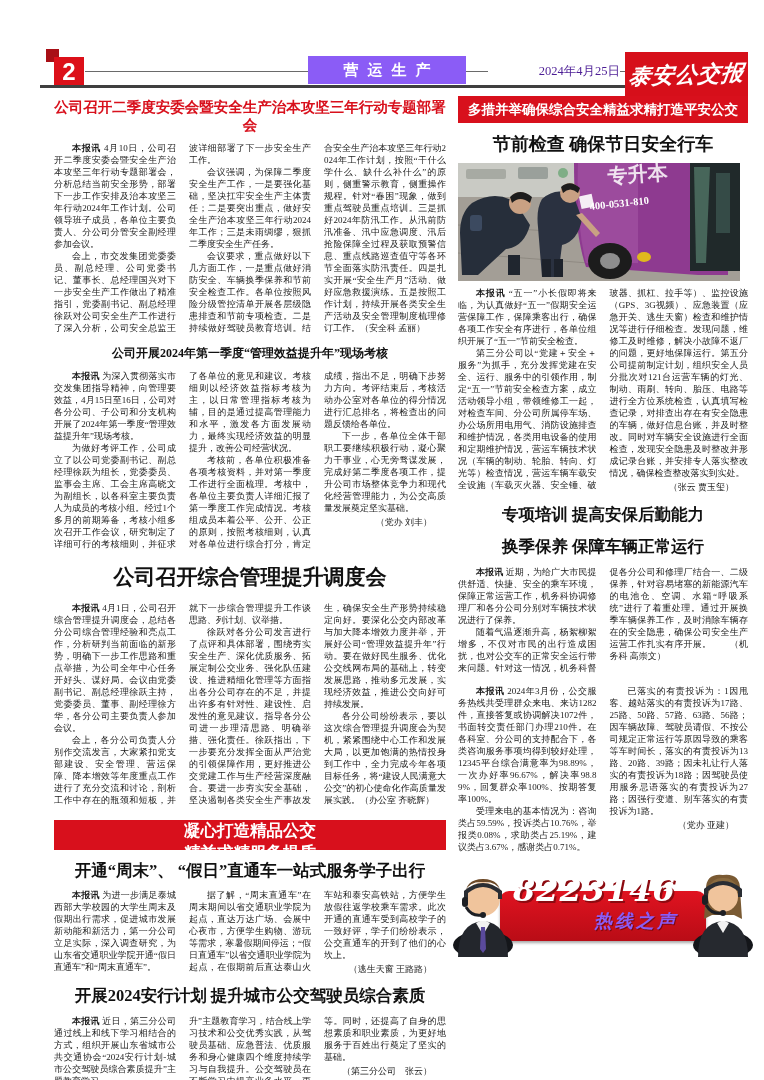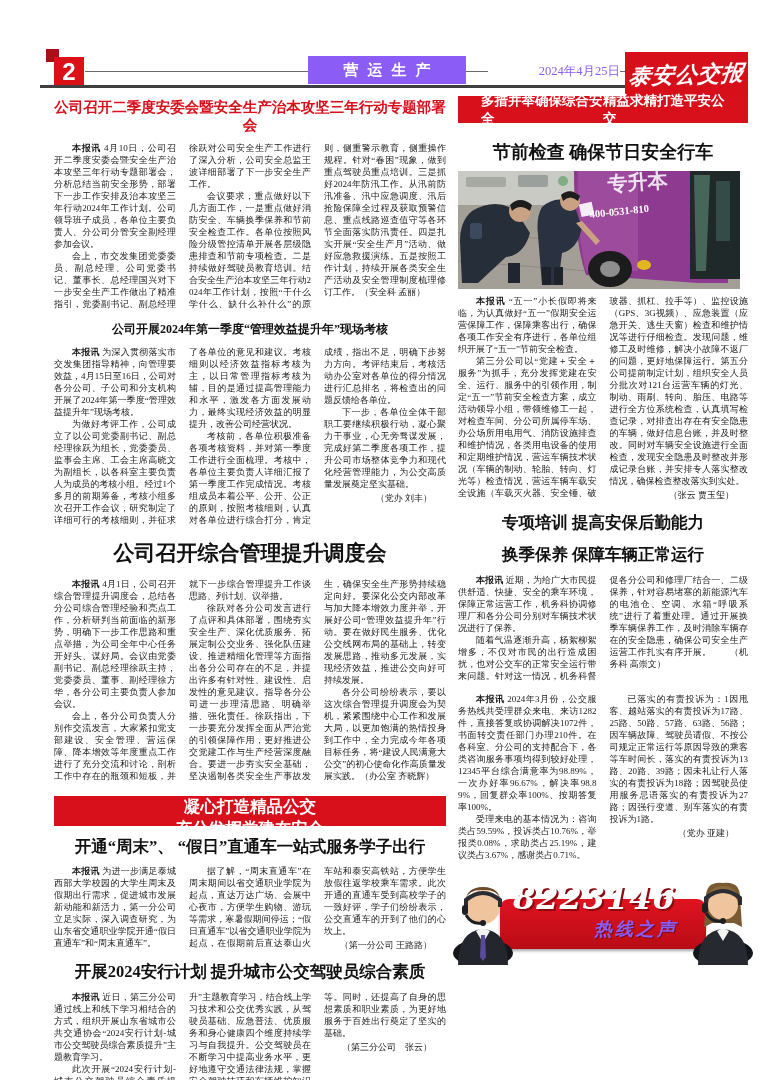--- a/index.html
+++ b/index.html
@@ -12,42 +12,42 @@
   
   .corner-sq { position:absolute; left:46px; top:49px; width:13px; height:13px; background:#a80f16; }
   .pagenum { position:absolute; left:54px; top:57px; width:30px; height:30px; background:#dc1019;
              color:#fff; font-weight:bold; font-size:24px; line-height:30px; text-align:center;
              font-family:"Liberation Sans",sans-serif; }
   .head-line-thin { position:absolute; left:85px; top:71px; width:540px; height:1px; background:#6a6a6a; }
   .section-box { position:absolute; left:308px; top:56px; width:158px; height:28px; background:#8b5cf6;
                  color:#fff; font-weight:bold; font-size:15px; line-height:28px; text-align:center;
                  letter-spacing:9px; text-indent:9px; }
   .date-txt { position:absolute; left:488px; top:62px; width:132px; height:18px; background:#fff;
-              font-size:12.5px; line-height:18px; text-align:right; color:#8b5cf6; }
+              font-size:12.5px; line-height:18px; text-align:right; color:#4c1d95; }
   .masthead { position:absolute; left:625px; top:52px; width:123px; height:45px; background:#d60f1a;
               color:#fff; display:flex; align-items:center; justify-content:center; }
   .masthead span { font-style:italic; font-weight:bold; font-size:22px; letter-spacing:1px;
                    transform:skewX(-8deg) rotate(-2deg); white-space:nowrap; }
   .head-line-thick { position:absolute; left:40px; top:85px; width:585px; height:3px; background:#3f3f3f; }
   
   .region-left  { position:absolute; left:54px;  top:94px; width:392px; }
   .region-right { position:absolute; left:458px; top:96px; width:290px; }
   
   .hl { text-align:center; font-weight:bold; margin:0; line-height:1.25; }
   .hl-red    { color:#d8101c; font-size:14.5px; margin:4px 0 8px; }
   .hl-m      { color:#111; font-size:12px;   margin:12px 0 9px; }
   .hl-big    { color:#111; font-size:21px;   margin:14px 0 11px; }
   .hl-d      { color:#111; font-size:16.5px; margin:11px 0 8px; }
   .hl-r1     { color:#111; font-size:18px;   margin:8px 0 7px; }
   .hl-r      { color:#111; font-size:16.5px; margin:12px 0 8px; }
   
   .banner { background:#d8101c; color:#fff; font-weight:bold; display:flex;
             align-items:center; justify-content:space-between; }
   .banner-left  { height:30px; font-size:16.5px; padding:0 34px; margin-top:14px;flex-direction:column; }
-  .banner-right { height:27px; font-size:13.5px; padding:0 23px; margin-bottom:18px; }
+  .banner-right { height:27px; font-size:13.5px; padding:0 10px; margin-bottom:10px; }
   
   .body3 { column-count:3; column-gap:13px; }
   .body2 { column-count:2; column-gap:13px; }
   .para  { margin:0; font-size:9px; line-height:12px; text-align:justify; text-indent:2em;
            word-break:break-all; }
   .byline { margin:2px 0 0; font-size:9px; line-height:12px; text-align:right; padding-right:14px; }
   
   .photo { width:282px; height:118px; display:block; margin:2px 0 6px; }
   
   .hotline { position:relative; height:92px; margin-top:16px; }
@@ -76,20 +76,21 @@
     <span>泰安公交报</span>
   </div>
   <div class="head-line-thick"></div>
 
   <div class="region-left">
 
     <h2 class="hl hl-red">公司召开二季度安委会暨安全生产治本攻坚三年行动专题部署会</h2>
     <div class="body3">
       <p class="para"><b>本报讯</b> 4月10日，公司召开二季度安委会暨安全生产治本攻坚三年行动专题部署会，分析总结当前安全形势，部署下一步工作安排及治本攻坚三年行动2024年工作计划。公司领导班子成员，各单位主要负责人、分公司分管安全副经理参加会议。</p>
       <p class="para">会上，市交发集团党委委员、副总经理、公司党委书记、董事长、总经理国兴对下一步安全生产工作做出了精准指引，党委副书记、副总经理徐跃对公司安全生产工作进行了深入分析，公司安全总监王波详细部署了下一步安全生产工作。</p>
+      <p class="para">会议强调，为保障二季度安全生产工作，一是要强化基础，坚决扛牢安全生产主体责任；二是要突出重点，做好安全生产治本攻坚三年行动2024年工作；三是未雨绸缪，狠抓二季度安全生产任务。</p>
       <p class="para">会议要求，重点做好以下几方面工作，一是重点做好消防安全、车辆换季保养和节前安全检查工作。各单位按照风险分级管控清单开展各层级隐患排查和节前专项检查。二是持续做好驾驶员教育培训。结合安全生产治本攻坚三年行动2024年工作计划，按照“干什么学什么、缺什么补什么”的原则，侧重警示教育，侧重操作规程。针对“春困”现象，做到重点驾驶员重点培训。三是抓好2024年防汛工作。从汛前防汛准备、汛中应急调度、汛后抢险保障全过程及获取预警信息、重点线路巡查值守等各环节全面落实防汛责任。四是扎实开展“安全生产月”活动、做好应急救援演练。五是按照工作计划，持续开展各类安全生产活动及安全管理制度梳理修订工作。（安全科 孟丽）</p>
     </div>
 
     <h2 class="hl hl-m">公司开展2024年第一季度“管理效益提升年”现场考核</h2>
     <div class="body3">
       <p class="para"><b>本报讯</b> 为深入贯彻落实市交发集团指导精神，向管理要效益，4月15日至16日，公司对各分公司、子公司和分支机构开展了2024年第一季度“管理效益提升年”现场考核。</p>
       <p class="para">为做好考评工作，公司成立了以公司党委副书记、副总经理徐跃为组长，党委委员、监事会主席、工会主席高晓文为副组长，以各科室主要负责人为成员的考核小组。经过1个多月的前期筹备，考核小组多次召开工作会议，研究制定了详细可行的考核细则，并征求了各单位的意见和建议。考核细则以经济效益指标考核为主，以日常管理指标考核为辅，目的是通过提高管理能力和水平，激发各方面发展动力，最终实现经济效益的明显提升，改善公司经营状况。</p>
       <p class="para">考核前，各单位积极准备各项考核资料，并对第一季度工作进行全面梳理。考核中，各单位主要负责人详细汇报了第一季度工作完成情况。考核组成员本着公平、公开、公正的原则，按照考核细则，认真对各单位进行综合打分，肯定成绩，指出不足，明确下步努力方向。考评结束后，考核活动办公室对各单位的得分情况进行汇总排名，将检查出的问题反馈给各单位。</p>
       <p class="para">下一步，各单位全体干部职工要继续积极行动，凝心聚力干事业，心无旁骛谋发展，完成好第二季度各项工作，提升公司市场整体竞争力和现代化经营管理能力，为公交高质量发展奠定坚实基础。</p>
       <p class="byline">（党办 刘丰）</p>
@@ -98,28 +99,28 @@
     <h2 class="hl hl-big">公司召开综合管理提升调度会</h2>
     <div class="body3">
       <p class="para"><b>本报讯</b> 4月1日，公司召开综合管理提升调度会，总结各分公司综合管理经验和亮点工作，分析研判当前面临的新形势，明确下一步工作思路和重点举措，为公司全年中心任务开好头、谋好局。会议由党委副书记、副总经理徐跃主持，党委委员、董事、副经理徐方华，各分公司主要负责人参加会议。</p>
       <p class="para">会上，各分公司负责人分别作交流发言，大家紧扣党支部建设、安全管理、营运保障、降本增效等年度重点工作进行了充分交流和讨论，剖析工作中存在的瓶颈和短板，并就下一步综合管理提升工作谈思路、列计划、议举措。</p>
       <p class="para">徐跃对各分公司发言进行了点评和具体部署，围绕夯实安全生产、深化优质服务、拓展定制公交业务、强化队伍建设、推进精细化管理等方面指出各分公司存在的不足，并提出许多有针对性、建设性、启发性的意见建议。指导各分公司进一步理清思路、明确举措、强化责任。徐跃指出，下一步要充分发挥全面从严治党的引领保障作用，更好推进公交党建工作与生产经营深度融合。要进一步夯实安全基础，坚决遏制各类安全生产事故发生，确保安全生产形势持续稳定向好。要深化公交内部改革与加大降本增效力度并举，开展好公司“管理效益提升年”行动。要在做好民生服务、优化公交线网布局的基础上，转变发展思路，推动多元发展，实现经济效益，推进公交向好可持续发展。</p>
       <p class="para">各分公司纷纷表示，要以这次综合管理提升调度会为契机，紧紧围绕中心工作和发展大局，以更加饱满的热情投身到工作中，全力完成今年各项目标任务，将“建设人民满意大公交”的初心使命化作高质量发展实践。（办公室 齐晓辉）</p>
     </div>
 
     <div class="banner banner-left">
       <span>凝心打造精品公交</span>
-      <span>充分发挥党建在安全</span>
+      <span>精益求精服务提质</span>
     </div>
 
     <h2 class="hl hl-d">开通“周末”、 “假日”直通车一站式服务学子出行</h2>
     <div class="body3">
       <p class="para"><b>本报讯</b> 为进一步满足泰城西部大学校园的大学生周末及假期出行需求，促进城市发展新动能和新活力，第一分公司立足实际，深入调查研究，为山东省交通职业学院开通“假日直通车”和“周末直通车”。</p>
       <p class="para">据了解，“周末直通车”在周末期间以省交通职业学院为起点，直达万达广场、会展中心夜市，方便学生购物、游玩等需求，寒暑假期间停运；“假日直通车”以省交通职业学院为起点，在假期前后直达泰山火车站和泰安高铁站，方便学生放假往返学校乘车需求。此次开通的直通车受到高校学子的一致好评，学子们纷纷表示，公交直通车的开到了他们的心坎上。</p>
-      <p class="byline">（第一分公司 王路路）</p>
+      <p class="byline">（逃生天窗 王路路）</p>
     </div>
 
     <h2 class="hl hl-d">开展2024安行计划 提升城市公交驾驶员综合素质</h2>
     <div class="body3">
       <p class="para"><b>本报讯</b> 近日，第三分公司通过线上和线下学习相结合的方式，组织开展山东省城市公共交通协会“2024安行计划-城市公交驾驶员综合素质提升”主题教育学习。</p>
       <p class="para">此次开展“2024安行计划-城市公交驾驶员综合素质提升”主题教育学习，结合线上学习技术和公交优秀实践，从驾驶员基础、应急普法、优质服务和身心健康四个维度持续学习与自我提升。公交驾驶员在不断学习中提高业务水平，更好地遵守交通法律法规，掌握安全驾驶技巧和车辆维护知识等。同时，还提高了自身的思想素质和职业素质，为更好地服务于百姓出行奠定了坚实的基础。</p>
       <p class="byline">（第三分公司　张云）</p>
     </div>
 
   </div>

